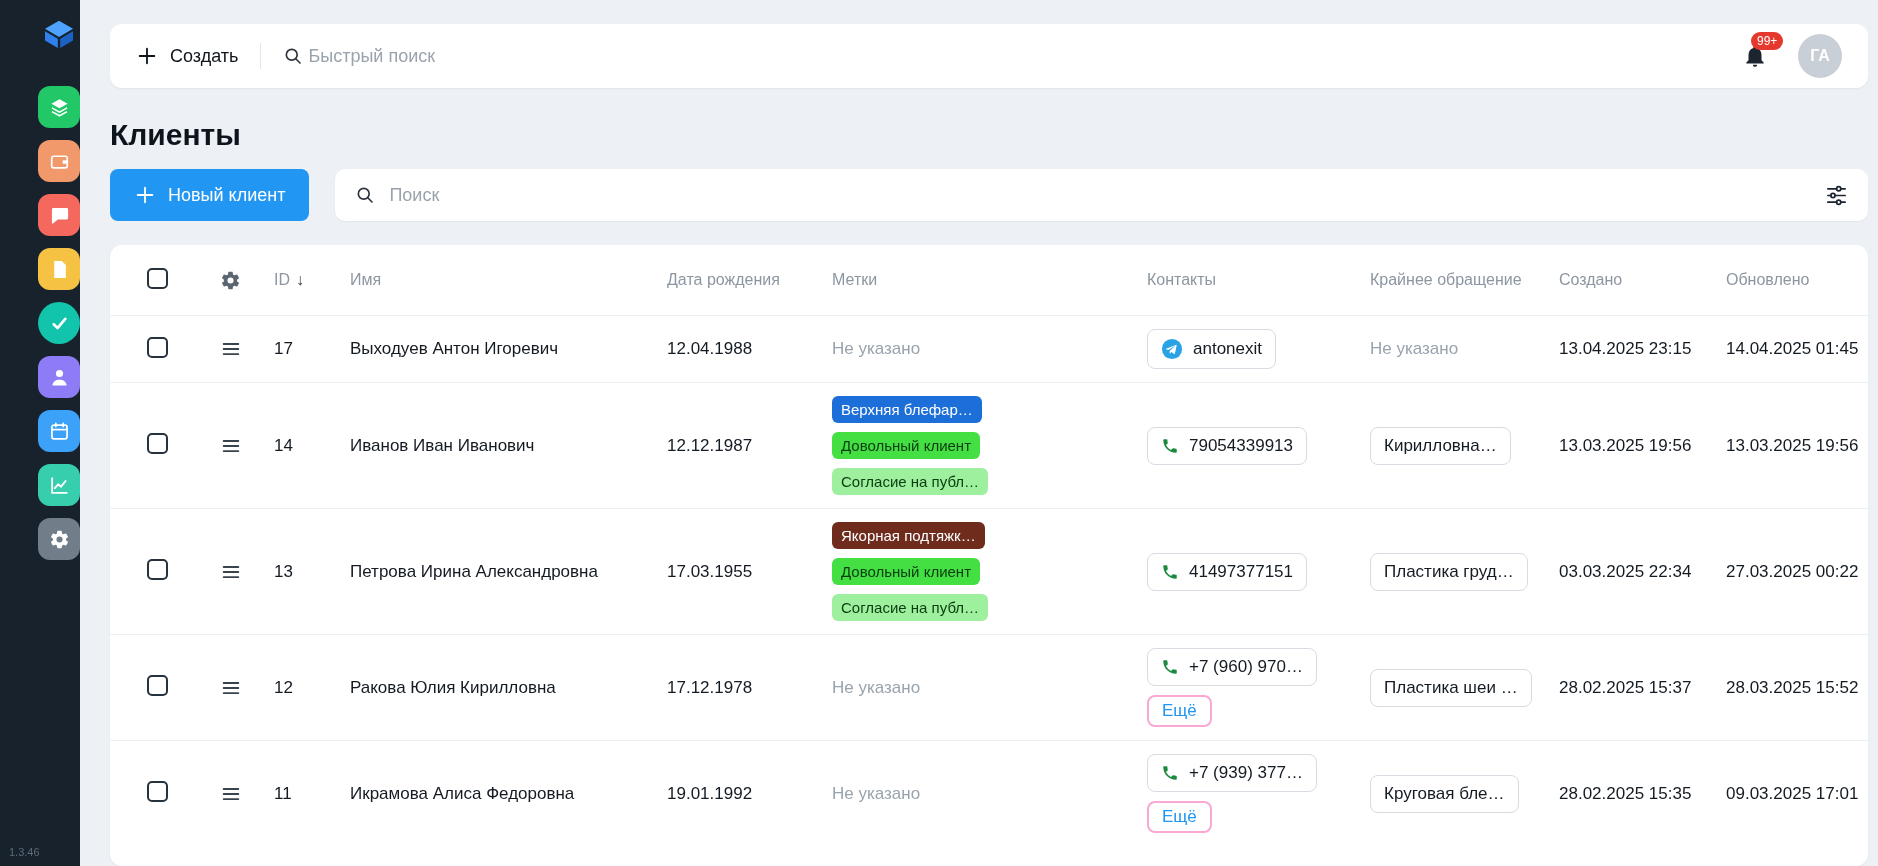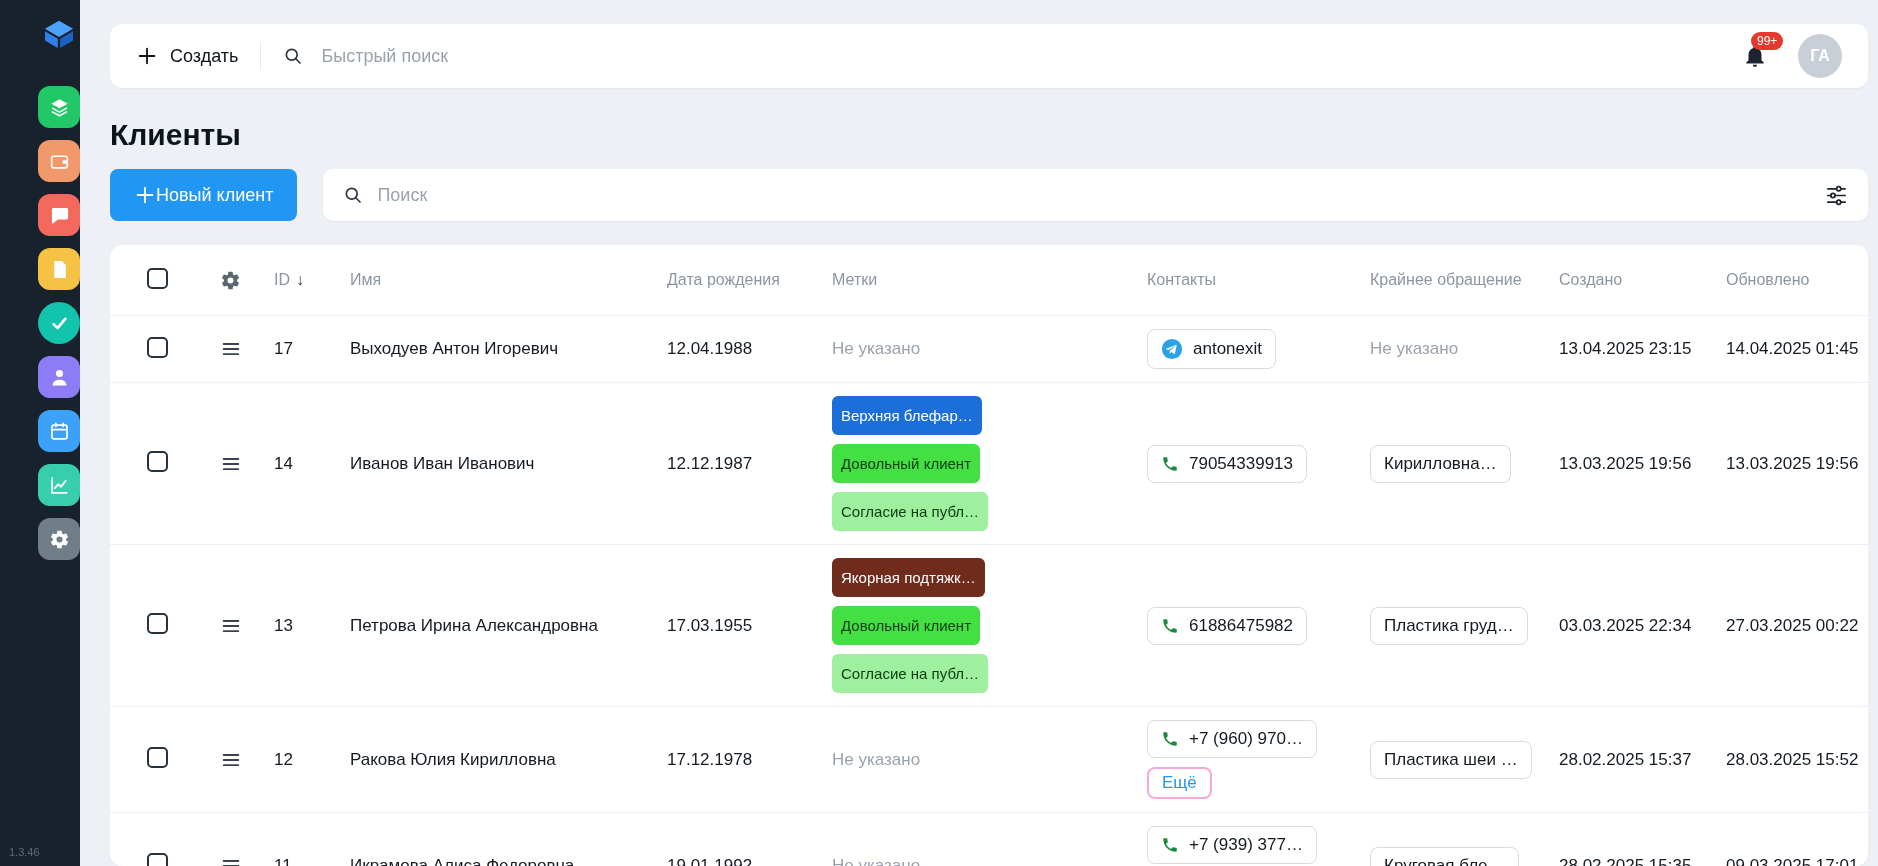--- a/index.html
+++ b/index.html
@@ -15,31 +15,31 @@
   .side-ic{display:flex}
   .version{position:absolute;left:9px;bottom:8px;color:#5d6b77;font-size:11px}
 
   
   .main{flex:1;padding:24px 10px 0 30px;display:flex;flex-direction:column;overflow:hidden;min-width:0}
   .card-shadow{box-shadow:0 1px 2px rgba(20,30,40,.05)}
 
   .topbar{background:#fff;border-radius:12px;height:64px;display:flex;align-items:center;padding:0 26px}
   .create-btn{display:flex;align-items:center;gap:12px;font-size:18px;color:#10161d;background:none;border:none;cursor:pointer;font-family:inherit}
   .tb-divider{width:1px;height:26px;background:#e3e7ec;margin:0 22px}
-  .quick-search{display:flex;align-items:center;gap:18px;flex:1}
+  .quick-search{display:flex;align-items:center;gap:5px;flex:1}
   .quick-search input{border:none;outline:none;font-size:18px;flex:1;color:#333;background:transparent;font-family:inherit}
   input::placeholder{color:#9aa3ad}
   .bell-wrap{position:relative;margin-right:30px;cursor:pointer;display:flex}
   .badge{position:absolute;top:-11px;left:9px;background:#e5392e;color:#fff;font-size:12px;font-weight:400;border-radius:10px;padding:2px 6px;line-height:1.2}
   .avatar{width:44px;height:44px;border-radius:50%;background:#c9cfd6;color:#fff;font-weight:700;font-size:16px;display:flex;align-items:center;justify-content:center;cursor:pointer}
 
   .page-title{font-size:30px;font-weight:700;color:#0d141b;margin:30px 0 17px}
 
   .actions{display:flex;gap:26px;align-items:center}
-  .primary-btn{background:#2196f3;color:#fff;border:none;border-radius:8px;height:52px;padding:0 24px;font-size:18px;display:flex;align-items:center;gap:0;cursor:pointer;font-family:inherit;flex-shrink:0}
+  .primary-btn{background:#2196f3;color:#fff;border:none;border-radius:8px;height:52px;padding:0 24px;font-size:18px;display:flex;align-items:center;gap:12px;cursor:pointer;font-family:inherit;flex-shrink:0}
   .search-bar{flex:1;background:#fff;border-radius:10px;height:52px;display:flex;align-items:center;gap:14px;padding:0 20px}
   .search-bar input{flex:1;border:none;outline:none;font-size:18px;background:transparent;font-family:inherit}
   .tune{cursor:pointer;display:flex}
 
   
   .table-card{background:#fff;border-radius:12px;margin-top:24px;flex:1;overflow:hidden}
   .trow{display:flex;align-items:center}
   .thead{height:70px;color:#8c96a1;font-size:16px}
   .thead .col span[data-bind]{cursor:pointer}
   .tbody .trow{border-top:1px solid #edf0f2;padding:13px 0}
@@ -54,21 +54,21 @@
   .col-last{width:189px}
   .col-created{width:167px}
   .col-updated{flex:1}
   .cell-text{font-size:17px;color:#141b23}
   .muted{font-size:17px;color:#99a3ad}
   .checkbox{display:inline-block;width:21px;height:21px;border:2px solid #26323d;border-radius:5px;background:#fff;cursor:pointer}
   .row-menu{cursor:pointer;display:flex}
   .header-gear{cursor:pointer;display:flex;color:#5b6670}
   .sort{color:#39434e;font-size:16px;cursor:pointer}
   .tag-stack{display:flex;flex-direction:column;align-items:flex-start;gap:9px}
-  .tag{font-size:15px;padding:11px 9px;border-radius:6px;white-space:nowrap;cursor:pointer}
+  .tag{font-size:15px;padding:5px 9px;border-radius:6px;white-space:nowrap;cursor:pointer}
   .contact-stack{display:flex;flex-direction:column;align-items:flex-start}
   .chip{display:inline-flex;align-items:center;gap:10px;border:1px solid #d6dce1;border-radius:8px;padding:8px 13px;font-size:17px;color:#141b23;background:#fff;white-space:nowrap;cursor:pointer;max-width:100%}
   .chip.plain{padding:8px 13px}
   .more-chip{display:inline-block;margin-top:9px;border:2px solid #f9a8d4;color:#2196f3;border-radius:8px;padding:4px 13px;font-size:17px;cursor:pointer}
 </style>
 </head>
 <body>
 
 <aside class="sidebar">
   <div class="logo">
@@ -331,21 +331,21 @@
             </div>
           </div>
           <div class="col col-contacts">
             <div class="contact-stack">
               <span class="chip">
                 <span style="display:flex">
                   <svg viewBox="0 0 24 24" width="18" height="18">
                     <path fill="#1b8a3f" d="M6.62 10.79a15.1 15.1 0 0 0 6.59 6.59l2.2-2.2a1 1 0 0 1 1.02-.24c1.12.37 2.33.57 3.57.57a1 1 0 0 1 1 1V20a1 1 0 0 1-1 1C10.61 21 3 13.39 3 4a1 1 0 0 1 1-1h3.5a1 1 0 0 1 1 1c0 1.25.2 2.45.57 3.57.11.35.03.74-.25 1.02l-2.2 2.2z"></path>
                   </svg>
                 </span>
-                <span>61886475982</span>
+                <span>41497377151</span>
               </span>
             </div>
           </div>
           <div class="col col-last"><span class="chip plain">Пластика груд…</span></div>
           <div class="col col-created cell-text">03.03.2025 22:34</div>
           <div class="col col-updated cell-text">27.03.2025 00:22</div>
         </div>
         <div class="trow">
           <div class="col col-cb"><span class="checkbox"></span></div>
           <div class="col col-menu">

